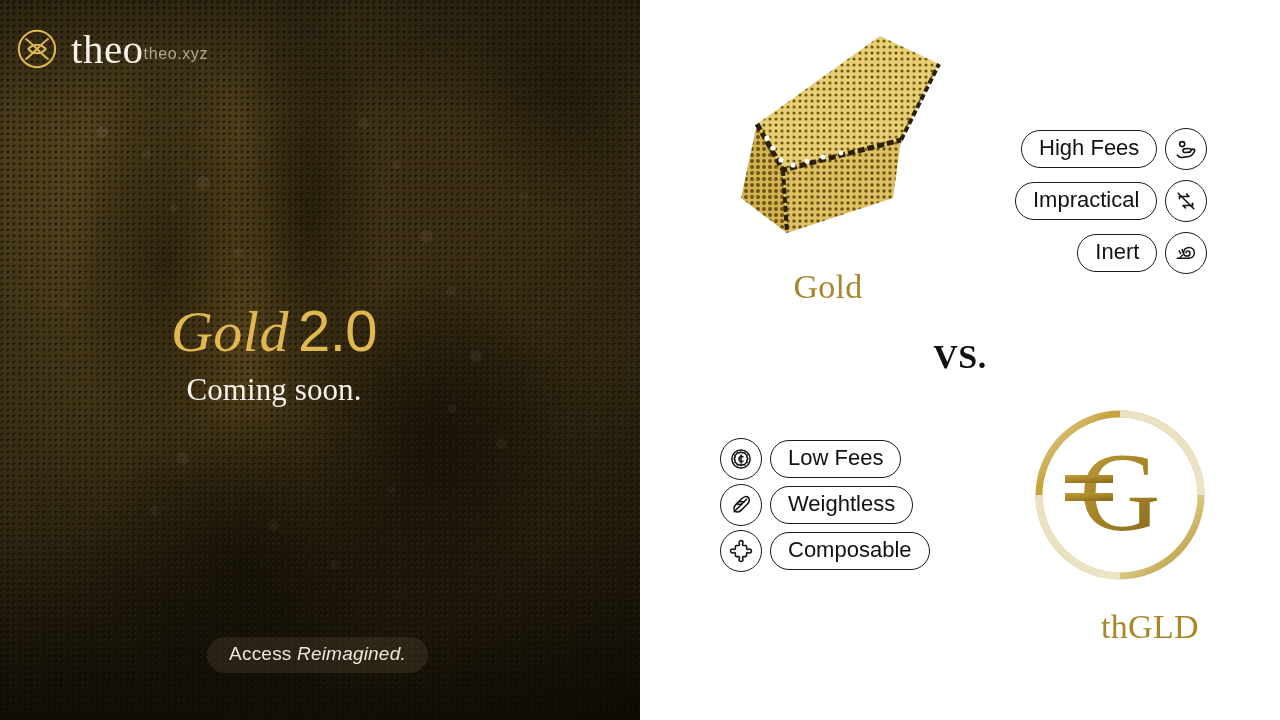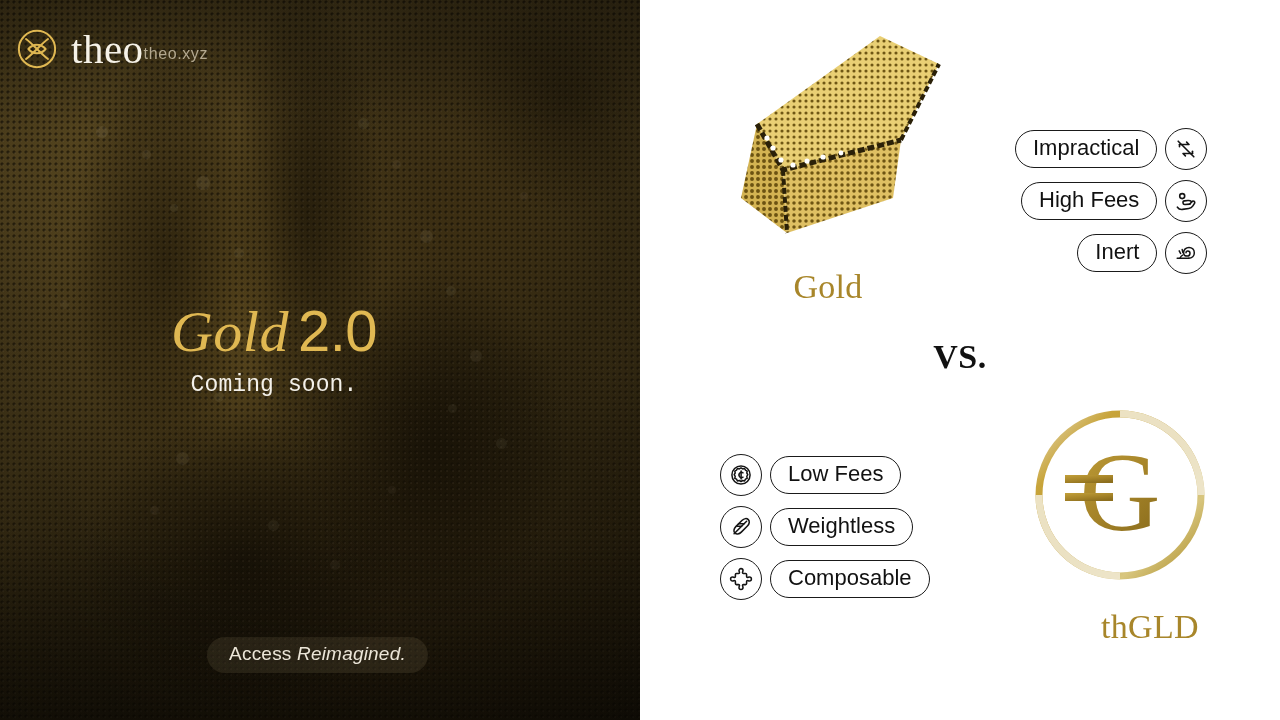--- a/index.html
+++ b/index.html
@@ -110,22 +110,22 @@
     letter-spacing: 0.5px;
   }
   .hero-title .ver {
     font-family: "Liberation Sans", sans-serif;
     font-weight: normal;
     letter-spacing: -0.5px;
     margin-left: 9px;
   }
   .hero-sub {
     margin-top: 10px;
-    font-family: Liberation Mono, monospace;
-    font-size: 23px;
+    font-family: Liberation Serif, serif;
+    font-size: 31px;
     color: #f4f1ea;
     letter-spacing: 0.1px;
   }
 
   
   #footer-tag {
     position: absolute;
     bottom: 47px; left: 0; width: 635px;
     display: flex; justify-content: center;
   }
@@ -176,21 +176,21 @@
     font-family: "Liberation Serif", serif;
     font-size: 34px;
     font-weight: bold;
     color: #111111;
     letter-spacing: 0.5px;
   }
 
   
   .pill-group { position: absolute; display: flex; flex-direction: column; }
   #gold-attrs { left: 375px; top: 128px; align-items: flex-end; gap: 10px; }
-  #thgld-attrs { left: 80px; top: 454px; align-items: flex-start; gap: 10px; }
+  #thgld-attrs { left: 80px; top: 438px; align-items: flex-start; gap: 4px; }
 
   .attr-row { display: flex; align-items: center; gap: 8px; }
 
   .attr-pill {
     border: 1.7px solid #1a1a1a;
     border-radius: 999px;
     padding: 5px 17px 7px;
     font-family: "Liberation Sans", sans-serif;
     font-size: 22px;
     color: #111111;
@@ -334,39 +334,39 @@
           <circle cx="146" cy="133" r="2.4"></circle>
         </g>
       </svg>
     </div>
 
     <div id="gold-label" class="asset-label">Gold</div>
 
     <div id="gold-attrs" class="pill-group">
 
       <div class="attr-row">
+        <div class="attr-pill">High Fees</div>
+        <div class="attr-icon">
+          <svg width="24" height="24" viewBox="0 0 24 24" fill="none" stroke="#141414" stroke-width="1.6" stroke-linecap="round" stroke-linejoin="round">
+            <circle cx="8.2" cy="7.1" r="2.5"></circle>
+            <path d="M3.4 18.2c1.1 1.6 3.1 2.4 5 2.2l6.4-.9c1.7-.25 3.2-1.2 4.1-2.6l1.6-2.5c.5-.8.2-1.8-.6-2.2-.7-.35-1.6-.15-2.1.5l-1.9 2.4"></path>
+            <path d="M15.9 15.1l-4.9.35c-1 .07-1.9-.6-2-1.6-.1-1 .6-1.9 1.6-2l3.3-.3c1.4-.13 2.8.3 3.9 1.2"></path>
+          </svg>
+        </div>
+      </div>
+
+      <div class="attr-row">
         <div class="attr-pill">Impractical</div>
         <div class="attr-icon">
           <svg width="24" height="24" viewBox="0 0 24 24" fill="none" stroke="#141414" stroke-width="1.6" stroke-linecap="round" stroke-linejoin="round">
             <path d="M5.5 7.5h9.5l-2.4-2.4"></path>
             <path d="M18.5 16.5H9l2.4 2.4"></path>
             <path d="M5.5 7.5v2.2"></path>
             <path d="M18.5 16.5v-2.2"></path>
             <path d="M4.2 4.2 19.8 19.8"></path>
-          </svg>
-        </div>
-      </div>
-
-      <div class="attr-row">
-        <div class="attr-pill">High Fees</div>
-        <div class="attr-icon">
-          <svg width="24" height="24" viewBox="0 0 24 24" fill="none" stroke="#141414" stroke-width="1.6" stroke-linecap="round" stroke-linejoin="round">
-            <circle cx="8.2" cy="7.1" r="2.5"></circle>
-            <path d="M3.4 18.2c1.1 1.6 3.1 2.4 5 2.2l6.4-.9c1.7-.25 3.2-1.2 4.1-2.6l1.6-2.5c.5-.8.2-1.8-.6-2.2-.7-.35-1.6-.15-2.1.5l-1.9 2.4"></path>
-            <path d="M15.9 15.1l-4.9.35c-1 .07-1.9-.6-2-1.6-.1-1 .6-1.9 1.6-2l3.3-.3c1.4-.13 2.8.3 3.9 1.2"></path>
           </svg>
         </div>
       </div>
 
       <div class="attr-row">
         <div class="attr-pill">Inert</div>
         <div class="attr-icon">
           <svg width="24" height="24" viewBox="0 0 24 24" fill="none" stroke="#141414" stroke-width="1.5" stroke-linecap="round" stroke-linejoin="round">
             <path d="M3.2 17.2h11.5"></path>
             <path d="M14.7 17.2c3.2 0 5.6-2.4 5.6-5.5S18 6.4 15 6.4 9.6 8.7 9.6 11.5c0 2.1 1.6 3.6 3.5 3.6 1.6 0 2.9-1.2 2.9-2.8 0-1.3-1-2.3-2.2-2.3-1 0-1.8.8-1.8 1.8"></path>

